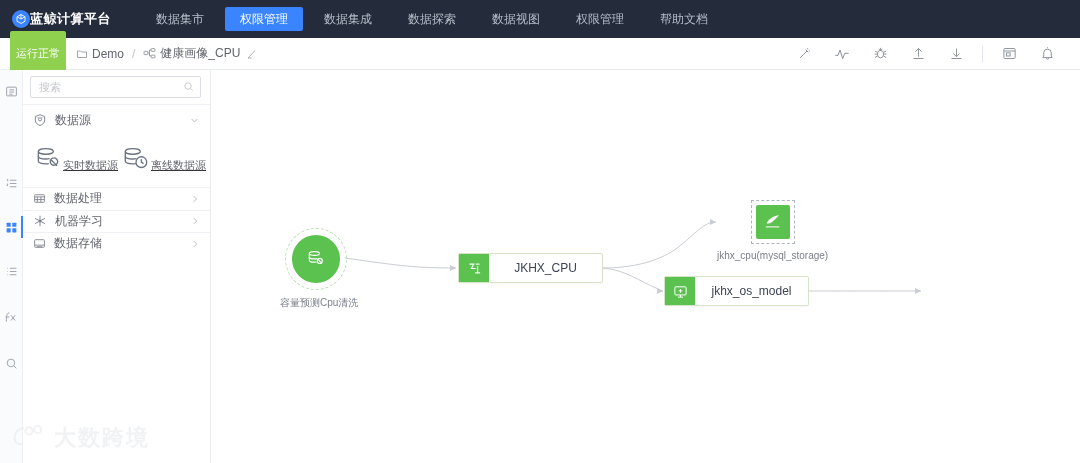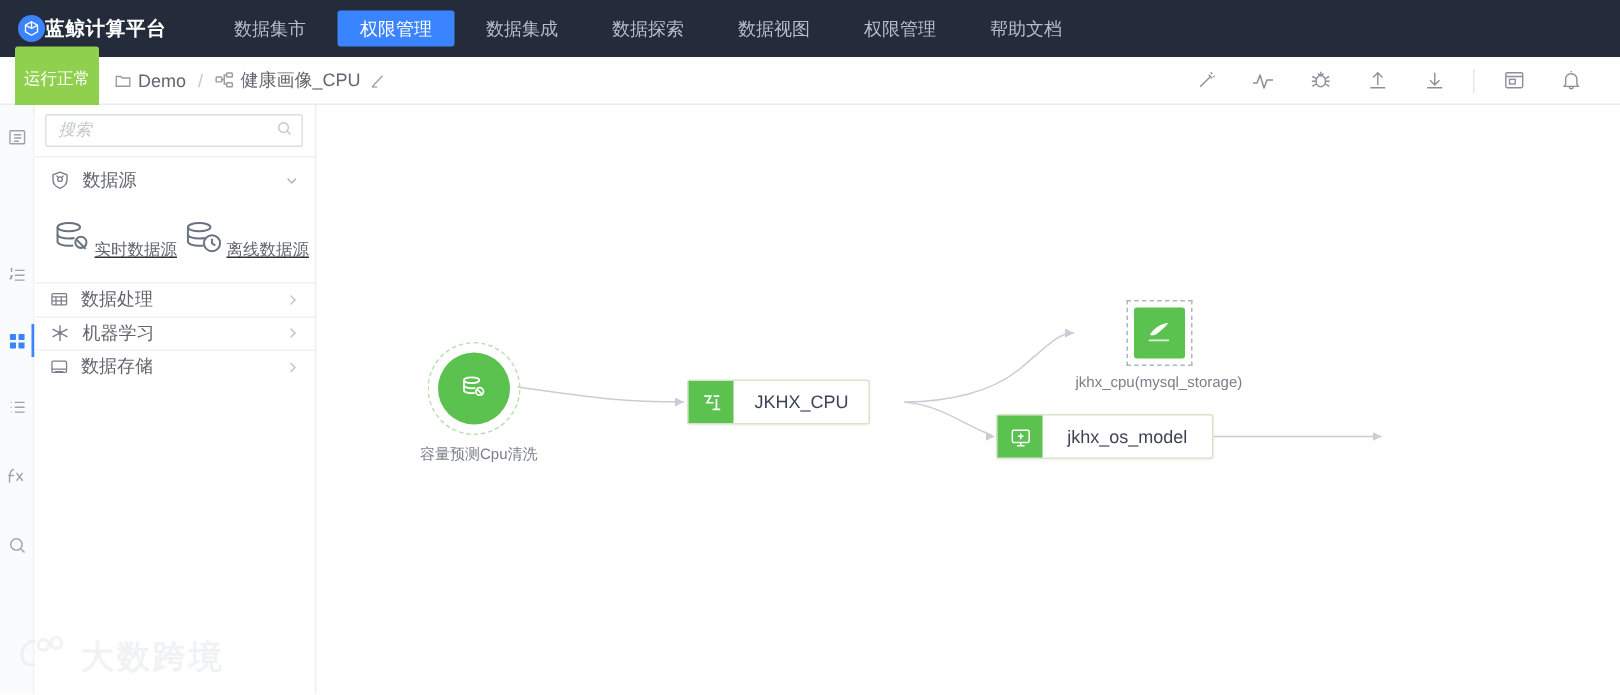--- a/index.html
+++ b/index.html
@@ -77,21 +77,21 @@
   }
   .panel-search{
     display:flex;align-items:center;padding:6px 7px 6px 7px;box-sizing:border-box;height:34px;
   }
   .sbox{
     flex:1;height:22px;border:1px solid #dcdee5;border-radius:2px;
     display:flex;align-items:center;padding:0 6px;box-sizing:border-box;background:#fff;
   }
   .sbox input{
     border:0;outline:0;flex:1;font-size:11px;color:#63656e;background:transparent;
-    font-family:"Liberation Sans","DejaVu Sans",sans-serif;min-width:0;font-style:italic;
+    font-family:"Liberation Sans","DejaVu Sans",sans-serif;min-width:0;
   }
   .sbox input::placeholder{color:#c4c6cc;}
   .view-toggle{display:flex;align-items:center;margin-left:7px;}
   .vt{
     width:20px;height:20px;display:flex;align-items:center;justify-content:center;
     border-radius:2px;cursor:pointer;color:#979ba5;
   }
   .vt.active{background:#3a84ff;color:#fff;}
 
   .group{border-top:1px solid #f0f1f5;}
@@ -498,21 +498,21 @@
             <path d="M5.5 7 V15.5 C5.5 16.9 8.4 18 12 18 C12.9 18 13.8 17.9 14.6 17.8"></path>
             <path d="M5.5 11.3 C5.5 12.7 8.4 13.8 12 13.8 C13.1 13.8 14.2 13.7 15.1 13.5"></path>
             <path d="M16.5 14.5 L21.5 19.5"></path>
             <circle cx="18.8" cy="16.5" r="3.2"></circle>
           </svg>
         </div>
       </div>
       <div class="node-caption" style="width:60px;margin-left:-5px;">容量预测Cpu清洗</div>
     </div>
 
-    <div class="node rect-node" style="left:247px;top:183px;width:122px;">
+    <div class="node rect-node" style="left:247px;top:183px;width:145px;">
       <div class="rect-icon">
         <svg width="15" height="15" viewBox="0 0 24 24" fill="none" stroke="#fff" stroke-width="1.8">
           <path d="M4 5 H11 L7 12 H14"></path>
             <path d="M14 5 L20 5"></path>
           <path d="M17 8 L17 19"></path>
             <path d="M13 19 L21 19"></path>
         </svg>
       </div>
       <div class="rect-label">JKHX_CPU</div>
     </div>

